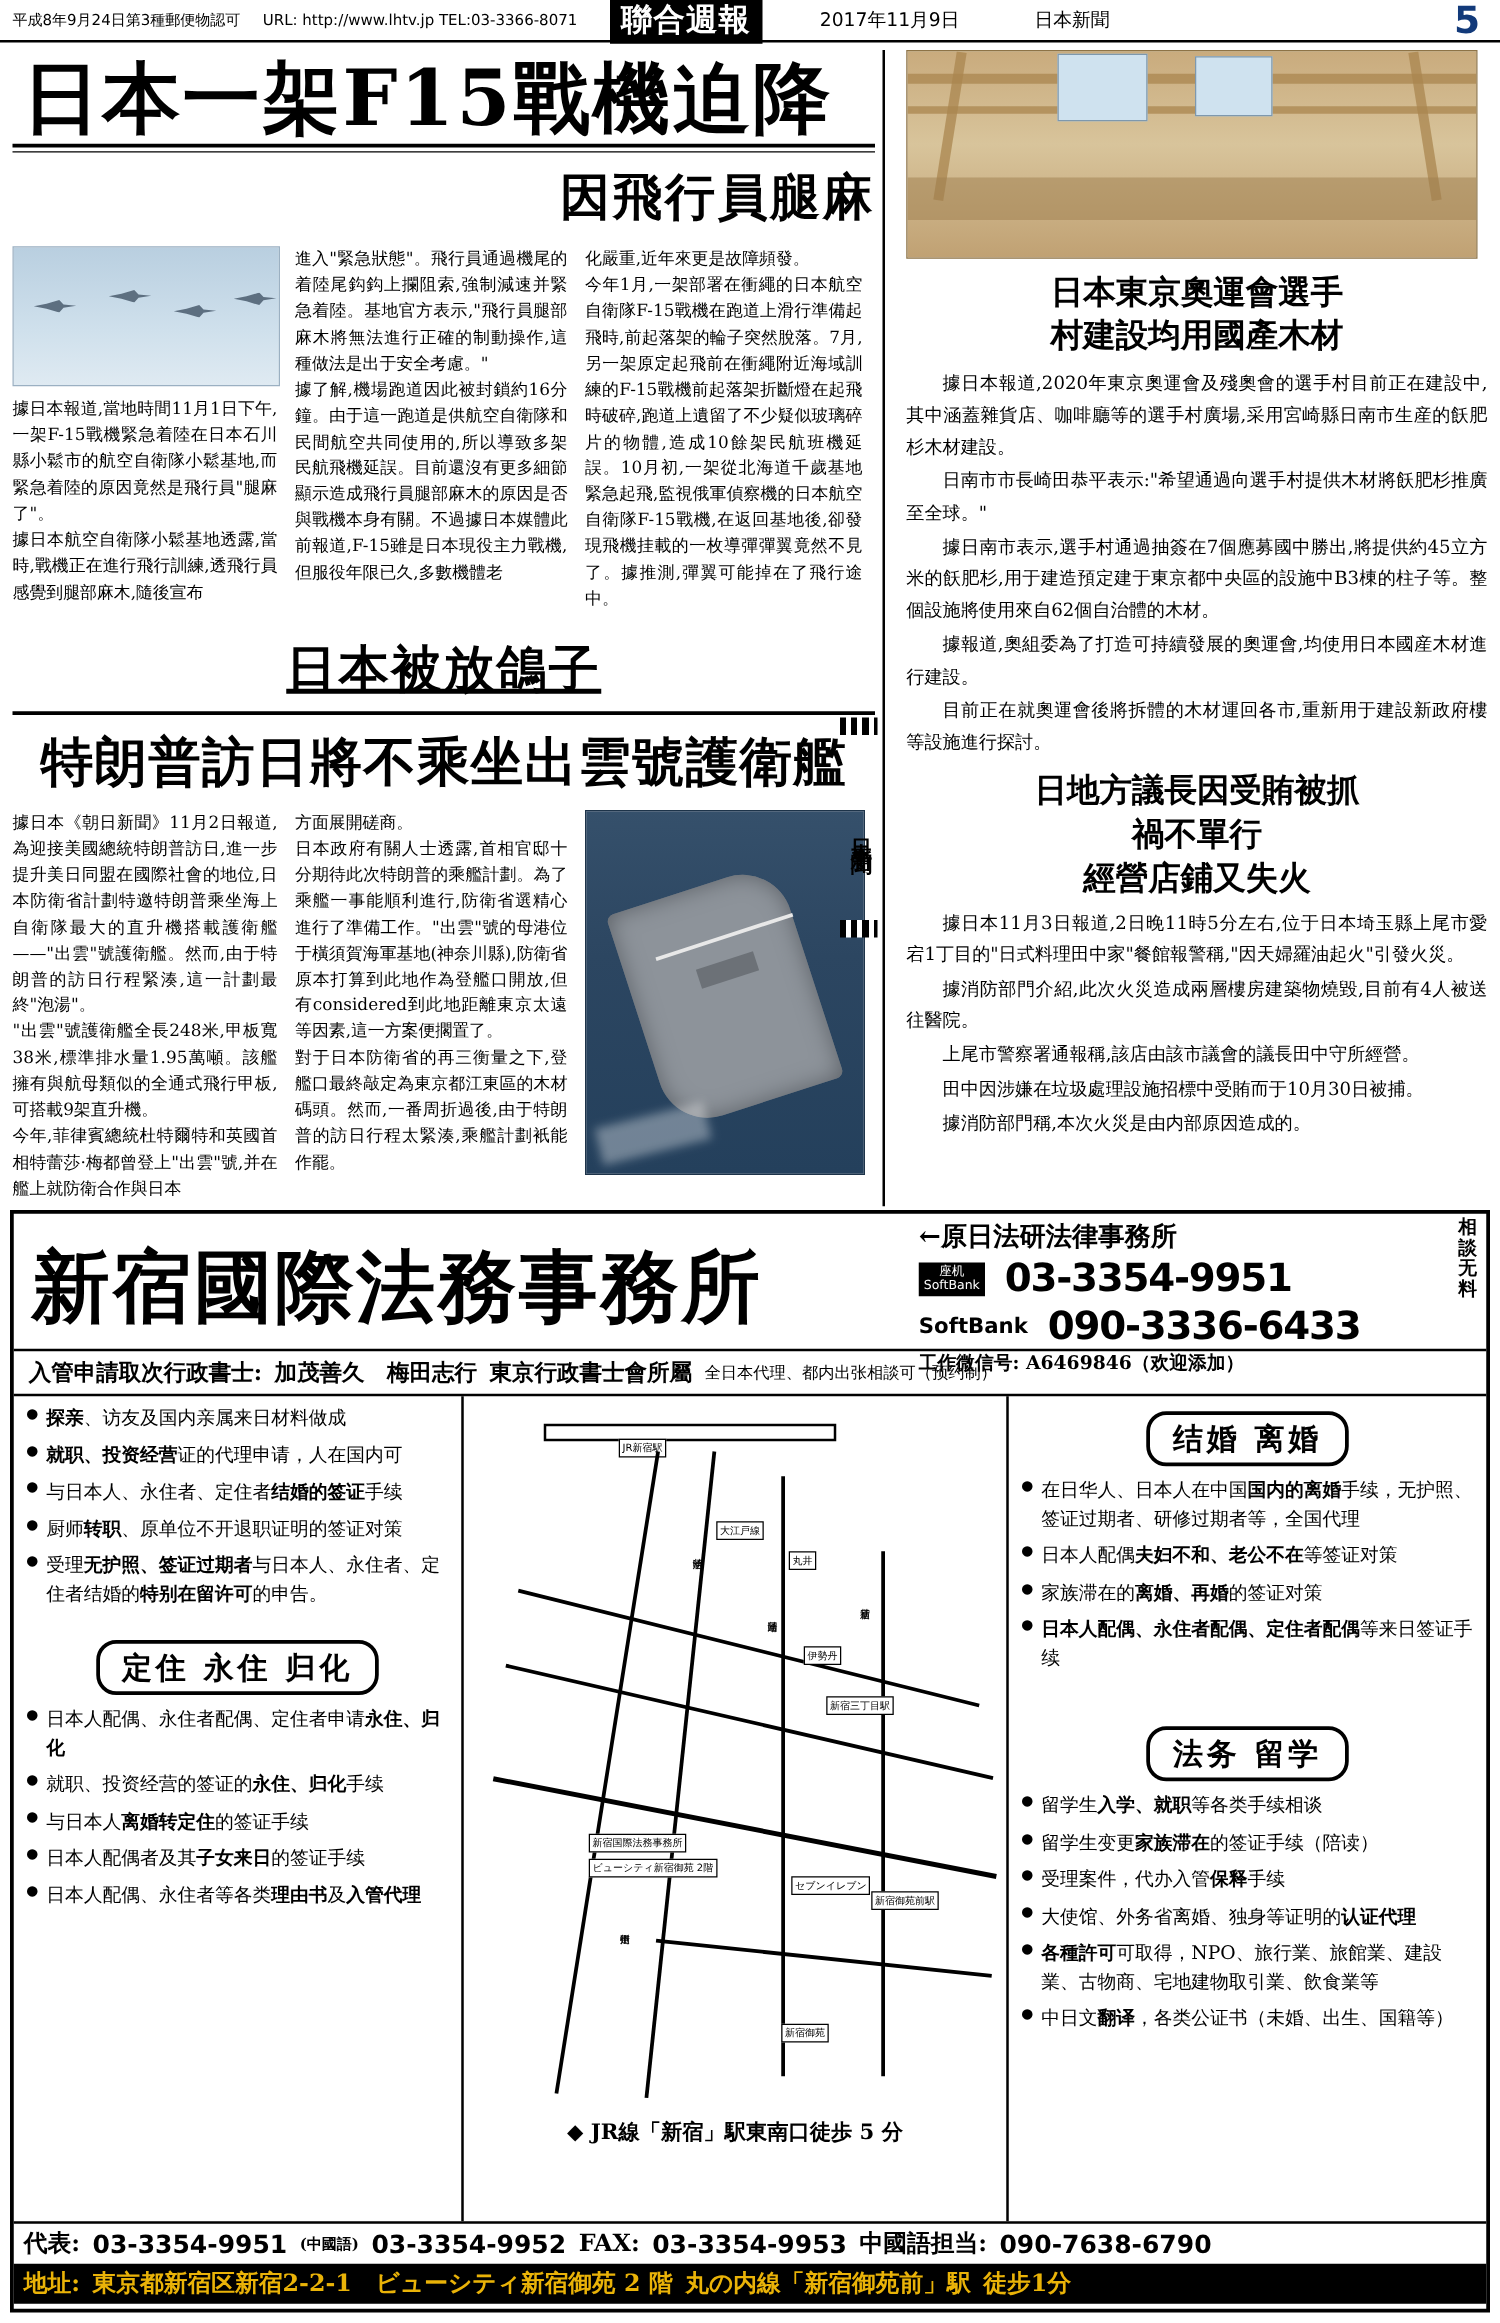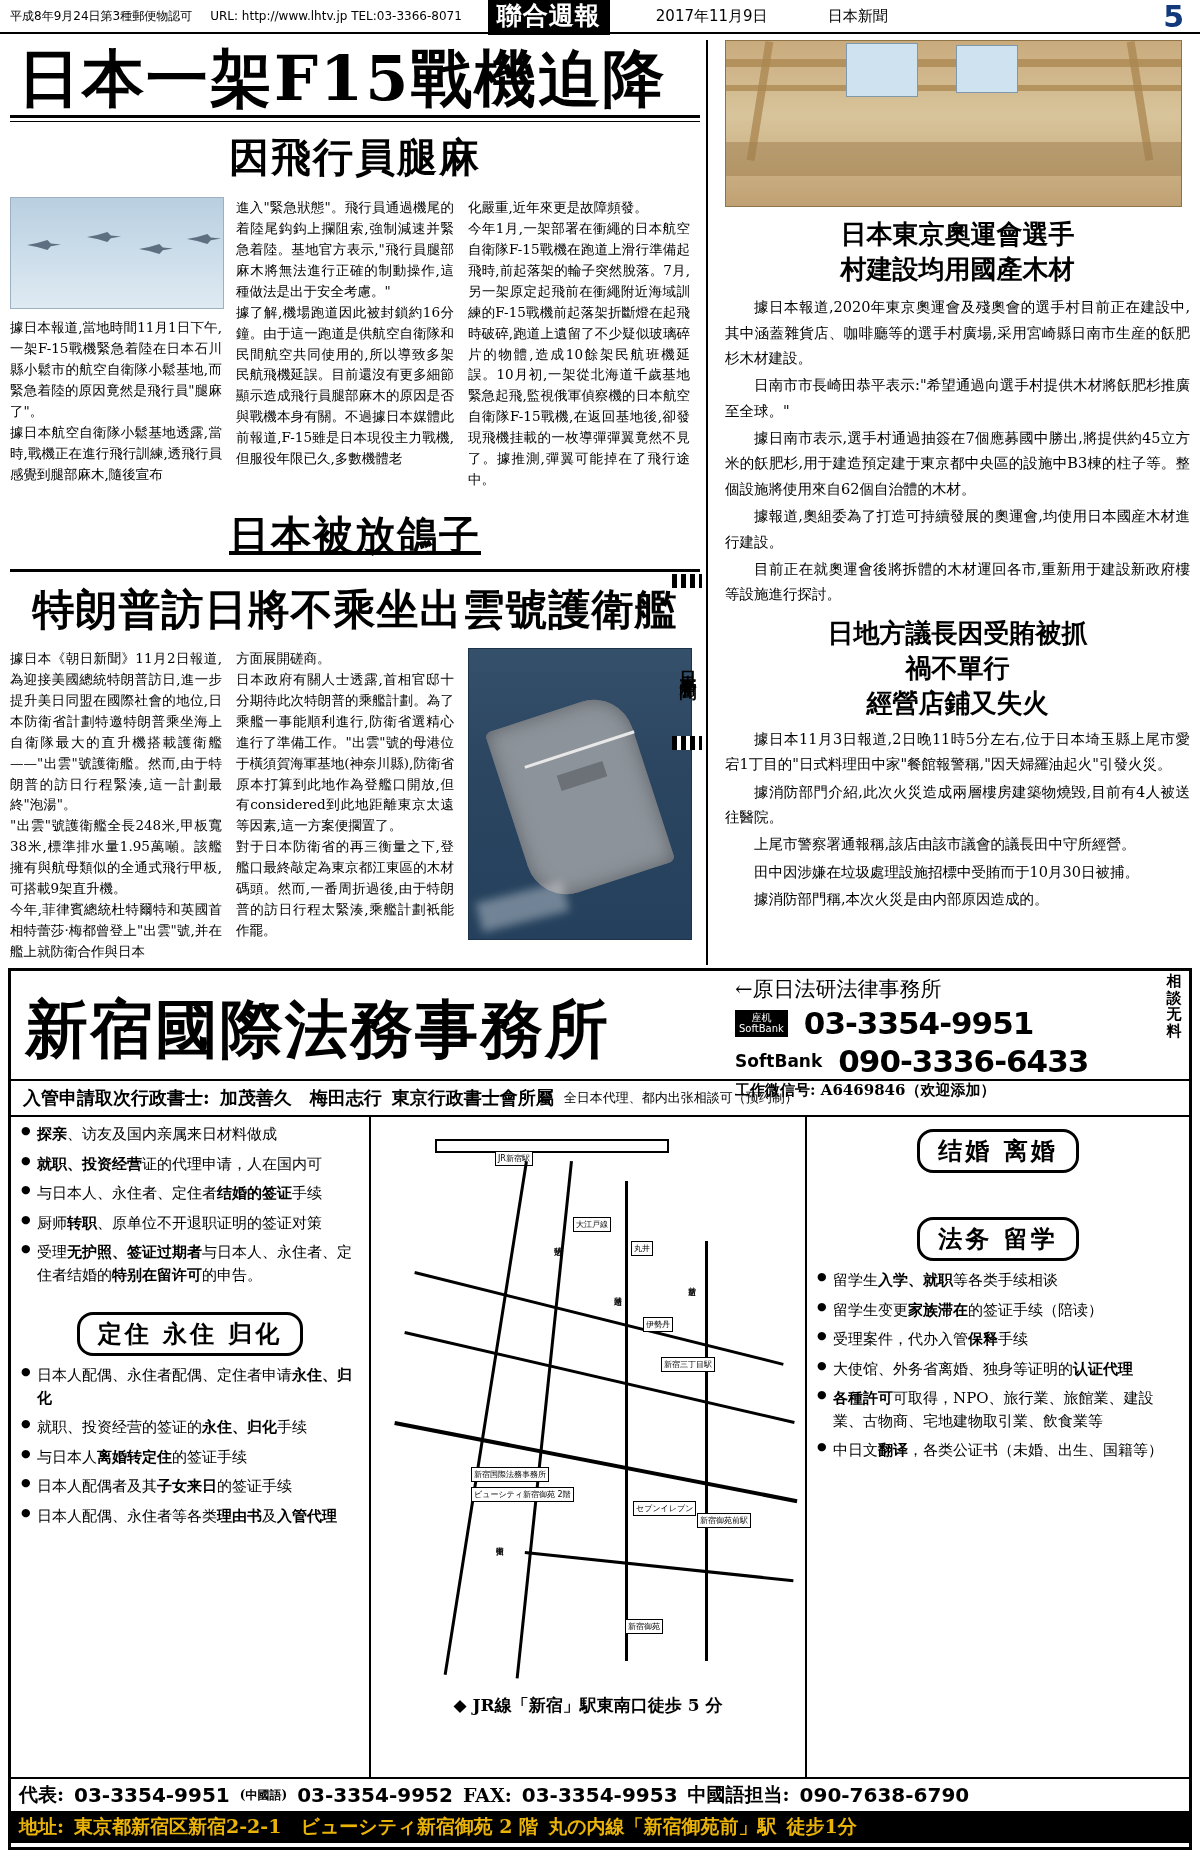--- a/index.html
+++ b/index.html
@@ -18,21 +18,21 @@
   
   .body-area{position:relative;width:1200px;height:935px;border-bottom:0px;}
   .left-col{position:absolute;left:10px;top:6px;width:690px;height:925px;}
   .right-col{position:absolute;left:725px;top:6px;width:465px;height:925px;}
   .vrule{position:absolute;left:706px;top:6px;width:2px;height:925px;background:#000;}
 
   
   h1.headline{font-family:"DejaVu Serif","Liberation Serif",serif;font-weight:bold;font-size:62px;letter-spacing:2px;margin:6px 0 4px 8px;line-height:1.05;}
   .hr-thick{border-top:3px solid #000;margin:4px 0 2px 0;}
   .hr-thin{border-top:1px solid #000;margin:3px 0 8px 0;}
-  h2.subhead{font-family:"DejaVu Serif","Liberation Serif",serif;font-weight:bold;font-size:40px;text-align:center;margin:8px 0 12px 0;letter-spacing:2px;}
+  h2.subhead{font-family:"DejaVu Serif","Liberation Serif",serif;font-weight:bold;font-size:40px;text-align:right;margin:8px 0 12px 0;letter-spacing:2px;}
   h2.subhead2{font-family:"DejaVu Serif","Liberation Serif",serif;font-weight:bold;font-size:40px;text-align:center;margin:6px 0 6px 0;letter-spacing:2px;text-decoration:underline;}
   h2.headline2{font-family:"DejaVu Serif","Liberation Serif",serif;font-weight:bold;font-size:42px;text-align:center;margin:10px 0 10px 0;letter-spacing:1px;}
 
   .story-cols{display:flex;gap:14px;}
   .col{font-family:"DejaVu Serif","Liberation Serif",serif;font-size:13.5px;line-height:1.55;text-align:justify;}
 
   .photo{background:linear-gradient(180deg,#b9cfe0 0%,#cfe0ec 60%,#dfeaf2 100%);border:1px solid #9bb0c2;position:relative;overflow:hidden;}
   .jet{position:absolute;width:34px;height:10px;background:#5d6f80;clip-path:polygon(0% 50%,30% 30%,60% 0%,70% 35%,100% 45%,70% 62%,60% 100%,30% 70%);}
 
   .sea{background:linear-gradient(180deg,#35506b 0%,#2c4661 40%,#24405c 100%);position:relative;overflow:hidden;border:1px solid #1d3349;}
@@ -53,21 +53,21 @@
   .rtitle{font-family:"DejaVu Serif","Liberation Serif",serif;font-weight:bold;font-size:26px;text-align:center;line-height:1.35;margin:10px 0 8px 0;}
   .rtitle2{font-family:"DejaVu Serif","Liberation Serif",serif;font-weight:bold;font-size:26px;text-align:center;line-height:1.35;margin:8px 0 6px 0;}
   .rbody{font-family:"DejaVu Serif","Liberation Serif",serif;font-size:14.5px;line-height:1.75;text-align:justify;}
   .rbody p{margin:0 0 2px 0;text-indent:2em;}
 
   
   .ad{position:absolute;left:8px;top:968px;width:1184px;height:882px;border:3px solid #000;box-sizing:border-box;background:#fff;}
   .ad-top{display:flex;border-bottom:2px solid #000;height:108px;}
   .ad-title{font-family:"DejaVu Serif","Liberation Serif",serif;font-weight:bold;font-size:63px;letter-spacing:2px;padding:16px 0 0 14px;flex:0 0 710px;}
   .ad-right{flex:1;position:relative;padding-top:4px;}
-  .ad-firm{font-family:"DejaVu Serif",serif;font-weight:normal;font-size:21px;white-space:nowrap;}
+  .ad-firm{font-family:"DejaVu Serif",serif;font-weight:bold;font-size:21px;white-space:nowrap;}
   .tel-row{display:flex;align-items:center;gap:16px;margin-top:2px;}
   .tel-badge{background:#000;color:#fff;font-size:10px;line-height:1.15;padding:2px 4px;text-align:center;}
   .tel-num{font-family:"DejaVu Sans",sans-serif;font-weight:bold;font-size:31px;letter-spacing:-1px;}
   .sb-label{font-family:"DejaVu Sans",sans-serif;font-weight:bold;font-size:17px;}
   .wechat{font-family:"DejaVu Serif",serif;font-weight:bold;font-size:15px;margin-top:2px;}
   .sidecol{position:absolute;right:2px;top:2px;width:26px;font-size:15px;font-weight:bold;line-height:1.1;text-align:center;font-family:"DejaVu Serif",serif;}
 
   .ad-sub{display:flex;align-items:center;height:34px;border-bottom:2px solid #000;font-family:"DejaVu Serif",serif;font-size:18px;font-weight:bold;padding-left:12px;gap:10px;}
   .ad-sub .small{font-size:13px;font-weight:normal;}
 
@@ -273,20 +273,26 @@
           <div class="mlabel-v" style="left:236px;top:170px;">靖国通り</div>
           <div class="mlabel-v" style="left:118px;top:420px;">甲州街道</div>
           <div class="mlabel-v" style="left:310px;top:160px;">新宿通り</div>
 
           <div class="map-foot">◆ JR線「新宿」駅東南口徒歩 5 分</div>
         </div>
       </div>
 
       <div class="ad-colR">
         <div class="pill-wrap"><span class="pill">结婚 离婚</span></div>
+        <ul class="items">
+          <li>在日华人、日本人在中国<b>国内的离婚</b>手续，无护照、签证过期者、研修过期者等，全国代理</li>
+          <li>日本人配偶<b>夫妇不和、老公不在</b>等签证对策</li>
+          <li>家族滞在的<b>离婚、再婚</b>的签证对策</li>
+          <li><b>日本人配偶、永住者配偶、定住者配偶</b>等来日签证手续</li>
+        </ul>
 
         <div class="pill-wrap" style="margin-top:44px;"><span class="pill">法务 留学</span></div>
         <ul class="items">
           <li>留学生<b>入学、就职</b>等各类手续相谈</li>
           <li>留学生变更<b>家族滞在</b>的签证手续（陪读）</li>
           <li>受理案件，代办入管<b>保释</b>手续</li>
           <li>大使馆、外务省离婚、独身等证明的<b>认证代理</b></li>
           <li><b>各種許可</b>可取得，NPO、旅行業、旅館業、建設業、古物商、宅地建物取引業、飲食業等</li>
           <li>中日文<b>翻译</b>，各类公证书（未婚、出生、国籍等）</li>
         </ul>

